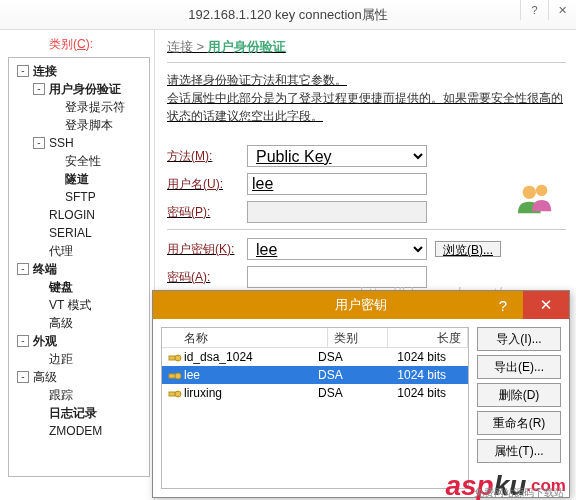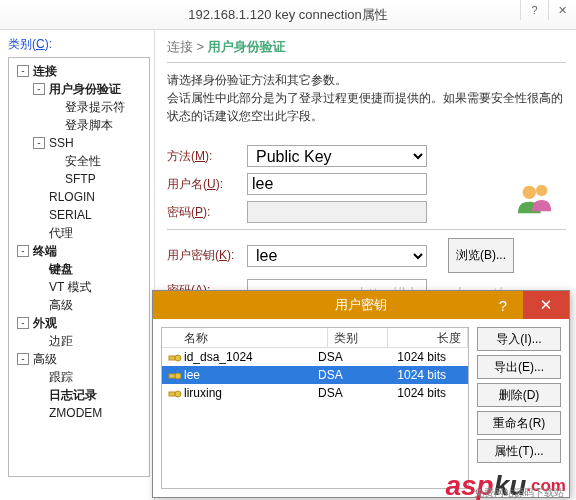--- a/index.html
+++ b/index.html
@@ -3,46 +3,46 @@
 <meta charset="utf-8">
 <style>
 * { box-sizing: border-box; margin: 0; padding: 0; }
 body { font-family: "Microsoft YaHei", "Segoe UI", Tahoma, sans-serif; font-size: 12px; background: #fff; width: 576px; height: 500px; overflow: hidden; position: relative; }
 .titlebar { height: 30px; background: linear-gradient(#fff,#f7f7f7); border-bottom: 1px solid #ddd; display: flex; align-items: center; justify-content: center; position: relative; }
 .titlebar .title { color: #444; font-size: 13px; }
 .titlebar .winbtns { position: absolute; right: 0; top: 0; display: flex; }
 .titlebar .winbtn { width: 28px; height: 20px; border-left: 1px solid #ddd; display: flex; align-items: center; justify-content: center; color: #666; font-size: 11px; }
 .body { display: flex; height: calc(500px - 30px); }
 .left { width: 155px; border-right: 1px solid #ddd; padding: 6px 4px 4px 8px; }
-.left-label { color: #1d4ed8; margin-bottom: 4px; }
+.left-label { color: #ef4444; margin-bottom: 4px; margin-left: 41px; }
 .left-label .u { text-decoration: underline; }
 .tree { border: 1px solid #bbb; background: #fff; height: 420px; overflow: auto; padding: 4px 2px; font-size: 12px; color: #222; }
 .tree-item { display: flex; align-items: center; height: 18px; white-space: nowrap; }
 .tree-item .exp { width: 12px; height: 12px; border: 1px solid #888; display: inline-flex; align-items: center; justify-content: center; font-size: 10px; line-height: 10px; color: #444; margin-right: 4px; background: #fff; }
 .tree-item .noexp { width: 12px; margin-right: 4px; }
 .tree-label { cursor: default; }
 .tree-label.bold { font-weight: bold; }
 .ind1 { padding-left: 6px; }
 .ind2 { padding-left: 22px; }
 .ind3 { padding-left: 38px; }
-.right { flex: 1; padding: 8px 10px 0 12px; position: relative; }
+.right { flex: 1; padding: 8px 10px 0 12px; position: relative; text-decoration: underline; }
 .breadcrumb { color: #777; font-size: 13px; margin-bottom: 6px; }
 .breadcrumb .cur { color: #4a7; font-weight: bold; }
 .divider { border-top: 1px solid #ccc; margin-bottom: 8px; }
 .desc { color: #333; line-height: 1.5; margin-bottom: 20px; font-size: 12px; }
 .form-row { display: flex; align-items: center; margin-bottom: 6px; }
 .form-row .lbl { width: 80px; color: #7f1d1d; }
 .form-row .lbl .u { text-decoration: underline; }
 .form-row select, .form-row input { height: 22px; border: 1px solid #aaa; background: #fff; padding: 0 4px; font-size: 16px; }
 .form-row select { width: 180px; }
 .form-row input { width: 180px; }
 .form-row input.disabled { background: #f0f0f0; }
 .users-icon { position: absolute; right: 22px; top: 150px; width: 38px; height: 36px; }
 .users-icon svg { width: 38px; height: 36px; }
-.browse-btn { margin-left: 21px; height: 35px; width: 66px; border: 1px solid #999; background: #f3f3f3; font-size: 12px; }
+.browse-btn { margin-left: 8px; height: 16px; width: 66px; border: 1px solid #999; background: #f3f3f3; font-size: 12px; }
 .watermark { position: absolute; left: 205px; top: 255px; color: #ccc; font-size: 14px; letter-spacing: 1px; pointer-events: none; }
 .dialog { position: absolute; left: 152px; top: 290px; width: 418px; height: 208px; background: #fff; border: 1px solid #888; box-shadow: 2px 2px 8px rgba(0,0,0,0.25); display: flex; flex-direction: column; }
 .dialog-title { height: 28px; background: #d98f00; display: flex; align-items: center; justify-content: center; position: relative; color: #fff; font-size: 13px; }
 .dialog-title .helpbtn, .dialog-title .closebtn { position: absolute; top: 0; height: 28px; display: flex; align-items: center; justify-content: center; }
 .dialog-title .helpbtn { right: 46px; width: 40px; color: #fff; font-size: 15px; }
 .dialog-title .closebtn { right: 0; width: 46px; background: #d64533; color: #fff; font-size: 15px; }
 .dialog-body { flex: 1; display: flex; padding: 8px; }
 .list-wrap { flex: 1; border: 1px solid #bbb; background: #fff; overflow: hidden; margin-right: 8px; }
 .list-head { display: flex; background: #fff; border-bottom: 1px solid #ddd; height: 20px; justify-content: flex-end; }
 .list-head div { padding: 2px 6px; border-right: 1px solid #ddd; color: #333; font-size: 12px; }
@@ -93,20 +93,24 @@
           <span class="noexp"></span>
           <span class="tree-label">登录脚本</span>
         </div>
         <div class="tree-item ind2">
           <span class="exp">-</span>
           <span class="tree-label">SSH</span>
         </div>
         <div class="tree-item ind3">
           <span class="noexp"></span>
           <span class="tree-label">安全性</span>
+        </div>
+        <div class="tree-item ind3">
+          <span class="noexp"></span>
+          <span class="tree-label bold">隧道</span>
         </div>
         <div class="tree-item ind3">
           <span class="noexp"></span>
           <span class="tree-label">SFTP</span>
         </div>
         <div class="tree-item ind2">
           <span class="noexp"></span>
           <span class="tree-label">RLOGIN</span>
         </div>
         <div class="tree-item ind2">

